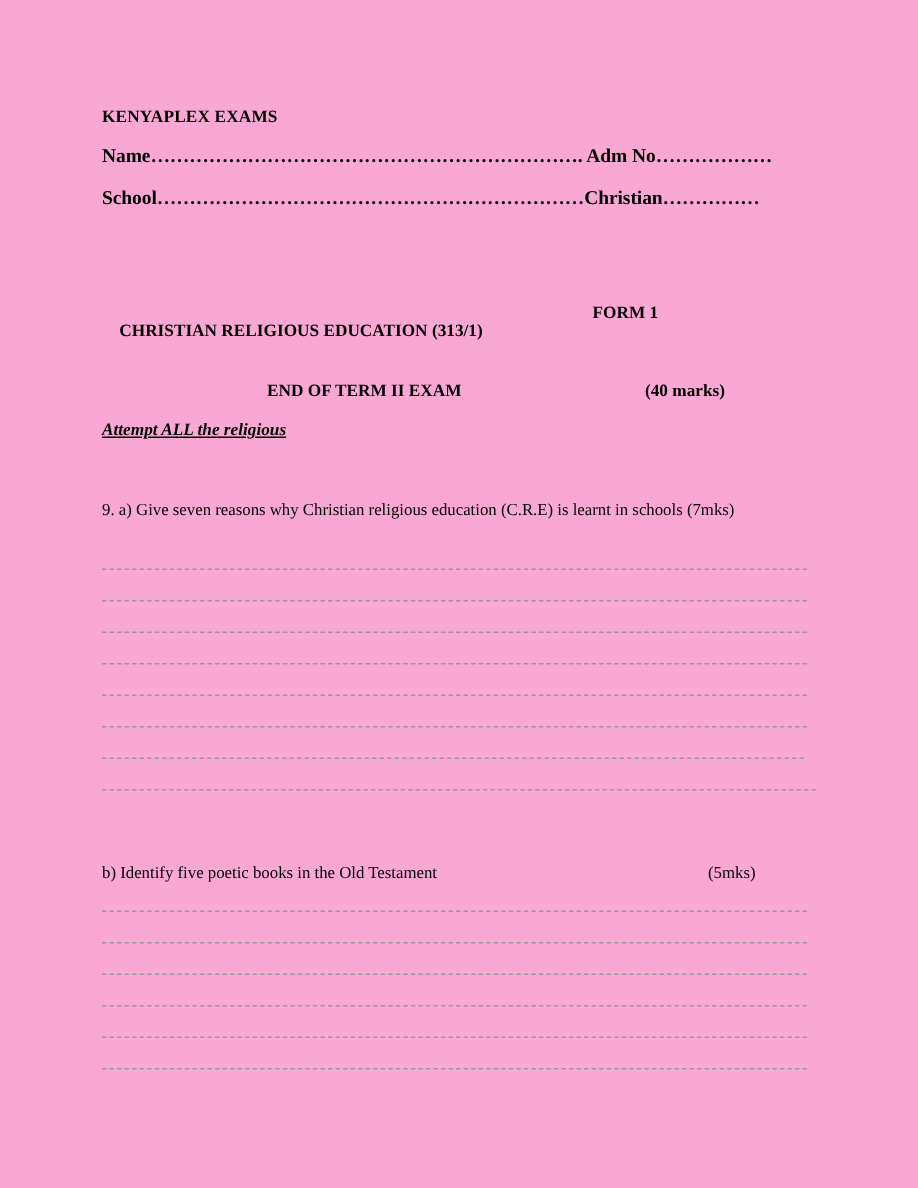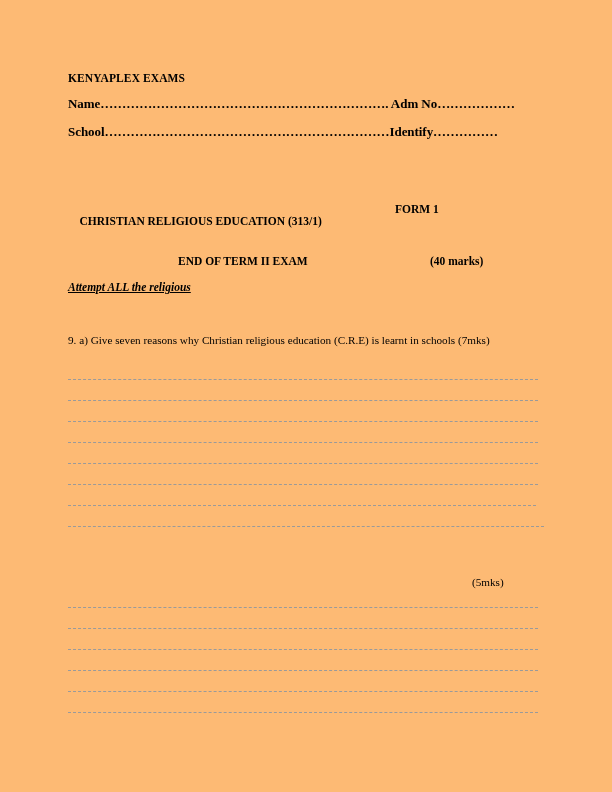--- a/index.html
+++ b/index.html
@@ -13,21 +13,21 @@
     position: relative;
     font-family: "Liberation Serif", "DejaVu Serif", serif;
     color: #000000;
     overflow: hidden;
   }
   .page {
     position: absolute;
     left: 0; top: 0;
     width: 612px;
     height: 792px;
-    background: #fdba74;
+    background: #f9a8d4;
   }
 
   
   .row {
     position: absolute;
     left: 68px;
     width: 476px;
     font-size: 11.5px;
     line-height: 14px;
     white-space: pre;
@@ -115,21 +115,21 @@
 </style>
 </head>
 <body>
 
 <div class="page">
 
   <div class="row hdr-title" style="top:71px;">KENYAPLEX EXAMS</div>
 
   <div class="fill-row" style="top:96px;">Name…………………………………………………………. Adm No………………</div>
 
-  <div class="fill-row" style="top:124px;">School…………………………………………………………Identify……………</div>
+  <div class="fill-row" style="top:124px;">School…………………………………………………………Christian……………</div>
 
 
   <div class="subject-line" style="top:203px;">
     <span>CHRISTIAN RELIGIOUS EDUCATION (313/1)</span>
     <span class="form">FORM 1</span>
   </div>
 
 
   <div class="centered-line" style="top:255px;">
     <span class="exam-title">END OF TERM II EXAM</span>
@@ -143,20 +143,21 @@
   <div class="ans-line" style="top:379px;  width:470px;"></div>
   <div class="ans-line" style="top:400px;  width:470px;"></div>
   <div class="ans-line" style="top:421px;  width:470px;"></div>
   <div class="ans-line" style="top:442px;  width:470px;"></div>
   <div class="ans-line" style="top:463px;  width:470px;"></div>
   <div class="ans-line" style="top:484px;  width:470px;"></div>
   <div class="ans-line" style="top:505px;  width:468px;"></div>
   <div class="ans-line" style="top:526px;  width:476px;"></div>
 
   <div class="q-text" style="top:574px;">
+    <span>b) Identify five poetic books in the Old Testament</span>
     <span class="marks-right">(5mks)</span>
   </div>
 
   <div class="ans-line" style="top:607px;  width:470px;"></div>
   <div class="ans-line" style="top:628px;  width:470px;"></div>
   <div class="ans-line" style="top:649px;  width:470px;"></div>
   <div class="ans-line" style="top:670px;  width:470px;"></div>
   <div class="ans-line" style="top:691px;  width:470px;"></div>
   <div class="ans-line" style="top:712px;  width:470px;"></div>
 

